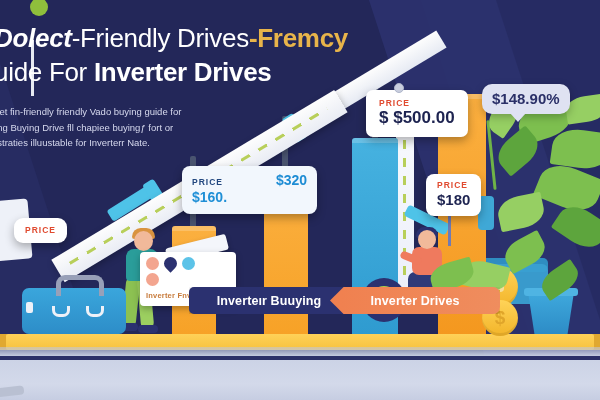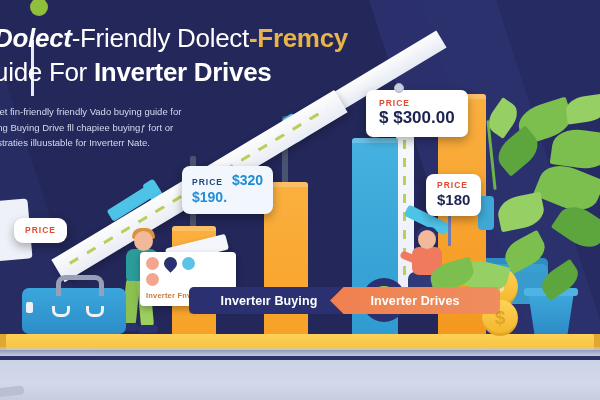--- a/index.html
+++ b/index.html
@@ -100,21 +100,21 @@
   
   .tag{position:absolute;background:#ffffff;border-radius:9px;
     box-shadow:0 4px 10px rgba(0,0,0,.3);padding:7px 11px 8px;}
   .tag-label{font-size:8.5px;font-weight:700;letter-spacing:1px;color:#e04a2f;}
   .tag-val{font-size:16px;font-weight:700;color:#1d2350;line-height:19px;white-space:nowrap;}
 
   .tag-left{left:14px;top:218px;}
   .tag-blue{left:182px;top:166px;background:#f2f7fd;border-radius:8px;padding:6px 10px 7px;}
   .tag-blue .tag-label{color:#22477f;}
   .tag-blue .tag-val{color:#1f8fd6;font-size:14px;}
-  .tag-blue .big{color:#1d8cd4;font-size:14px;}
+  .tag-blue .big{color:#1d8cd4;font-size:14px;margin-left:44px;}
 
   .tag-big{left:366px;top:90px;padding:8px 13px 10px;border-radius:7px;}
   .tag-big .tag-val{font-size:17px;}
   .tag-pin{position:absolute;left:28px;top:-7px;width:8px;height:8px;border-radius:50%;
     background:#c9cede;border:1px solid #aeb5ca;}
   .tag-stick{position:absolute;left:31px;top:40px;width:3px;height:56px;background:#e7eaf2;}
 
   .tag-right{left:426px;top:174px;padding:6px 11px 7px;border-radius:8px;}
   .tag-right .tag-val{font-size:15px;}
   .tag-right-stick{position:absolute;left:448px;top:212px;width:3px;height:34px;background:#6f7bb5;}
@@ -353,55 +353,59 @@
     <div class="card-dots">
       <div class="cd cd1"></div>
       <div class="cd cd2"></div>
       <div class="cd cd3"></div>
     </div>
     <div class="cd cd4"></div>
     <div class="card-txt">Inverter Fnv</div>
   </div>
 
   <div class="ribbon ribbon-l">
-    <span>Inverteır Buying</span>
+    <span>Inverteır Buuying</span>
   </div>
   <div class="ribbon ribbon-r">
     <span>Inverter Drives</span>
   </div>
 
   <div class="tag tag-left">
     <div class="tag-label">PRICE</div>
   </div>
 
   <div class="tag tag-blue">
     <div style="display:flex;align-items:baseline;gap:9px;">
       <span class="tag-label">PRICE</span>
       <span class="big" style="font-weight:700;">$320</span>
     </div>
-    <div class="tag-val">$190.</div>
+    <div class="tag-val">$160.</div>
   </div>
 
   <div class="tag-stick"></div>
   <div class="tag tag-big">
     <div class="tag-pin"></div>
     <div class="tag-label">PRICE</div>
-    <div class="tag-val">$ $300.00</div>
+    <div class="tag-val">$ $500.00</div>
   </div>
 
   <div class="tag-right-stick"></div>
   <div class="tag tag-right">
     <div class="tag-label">PRICE</div>
     <div class="tag-val">$180</div>
   </div>
 
+  <div class="bubble">
+    <div class="bubble-txt">$148.90%</div>
+    <div class="bubble-tail"></div>
+  </div>
 
   <div class="headline">
     <div class="hl-line">
-      <span class="ital">Dolect</span><span class="thin">-Friendly Dolect</span><span class="gold">-Fremcy</span>
+      <span class="ital">Dolect</span><span class="thin">-Friendly Drives</span><span class="gold">-Fremcy</span>
     </div>
     <div class="hl-line hl2">
       <span class="thin" style="font-weight:400;">uide For </span><span style="font-weight:700;">Inverter Drives</span>
     </div>
   </div>
 
   <div class="subcopy">
     <div>lget fin-friendly friendly Vado buying guide for</div>
     <div>ring Buying Drive fll chapiee buyingƒ fort or</div>
     <div>ustraties illuustable for Inverterr Nate.</div>

